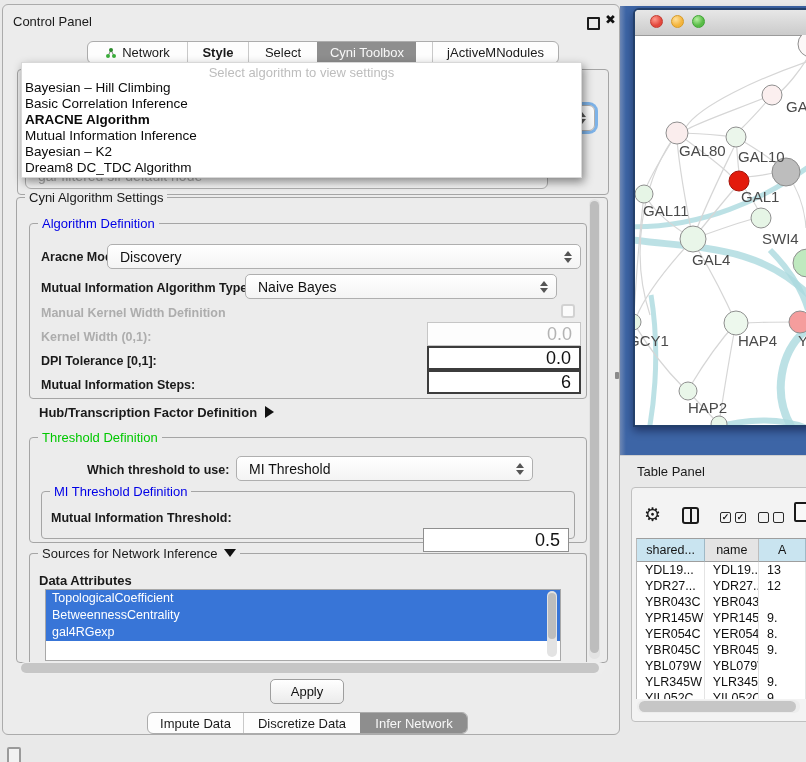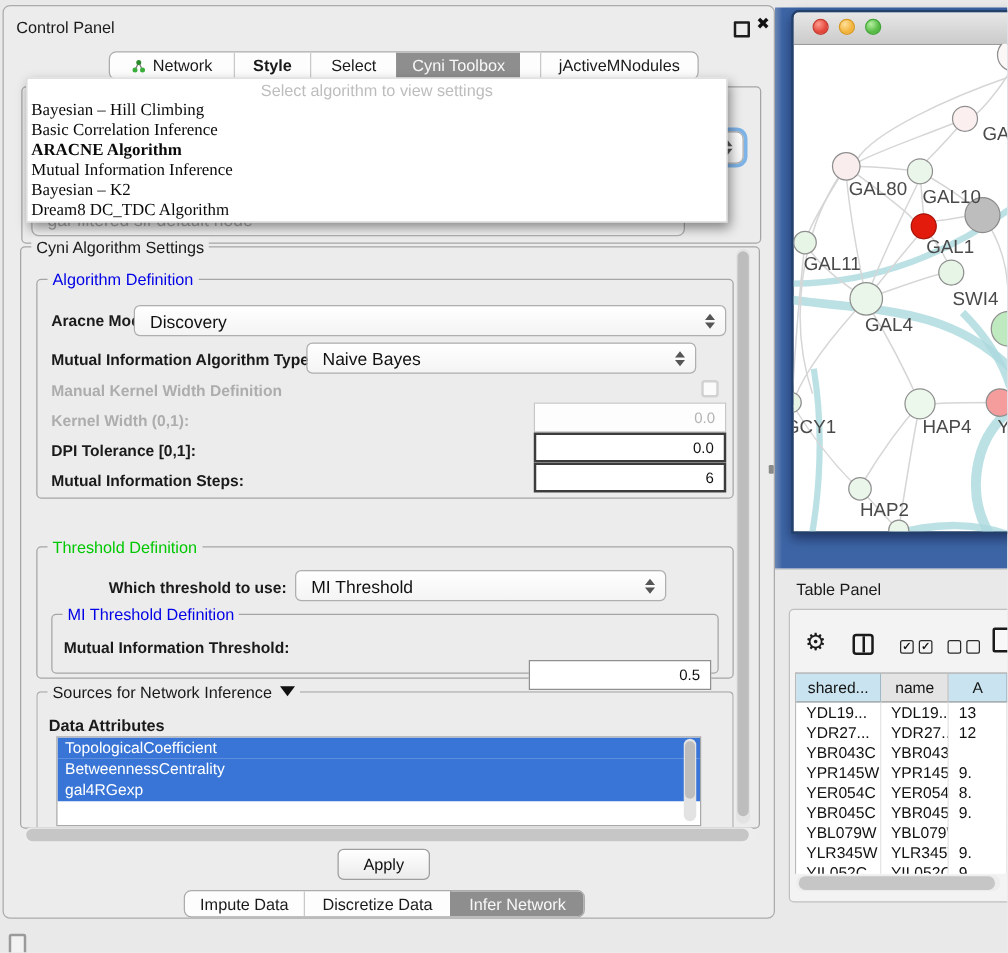--- a/index.html
+++ b/index.html
@@ -26,30 +26,30 @@
   .glabel.green{color:#00C800;}
   .blabel{font-size:12.5px;font-weight:bold;color:#1A1A1A;white-space:nowrap;}
   .gray{color:#ADADAD !important;}
 
   .combo{background:linear-gradient(#FFFFFF,#F4F4F4);border:1px solid #AFAFAF;border-radius:5px;font-size:14px;color:#111;display:flex;align-items:center;padding-left:12px;box-sizing:border-box;}
   .stepper{position:absolute;right:8px;top:50%;transform:translateY(-50%);display:flex;flex-direction:column;gap:2px;}
   .stepper i{display:block;width:0;height:0;border-left:4px solid transparent;border-right:4px solid transparent;}
   .stepper .up{border-bottom:5px solid #555;}
   .stepper .dn{border-top:5px solid #555;}
 
-  .field{background:#FFFFFF;border:1px solid #B9B9B9;font-size:12px;color:#111;display:flex;align-items:center;justify-content:flex-end;padding-right:8px;box-sizing:border-box;}
+  .field{background:#FFFFFF;border:1px solid #B9B9B9;font-size:18px;color:#111;display:flex;align-items:center;justify-content:flex-end;padding-right:8px;box-sizing:border-box;}
   .field.darkb{border:2px solid #3C3C3C;}
   .field.disb{color:#B3B3B3;border:1px solid #C6C6C6;background:#FDFDFD;}
 
   .chk{width:14px;height:14px;border:2px solid #D2D2D2;border-radius:3px;background:#FBFBFB;box-sizing:border-box;}
 
   
   .popup{left:18px;top:57px;width:561px;height:116px;background:#FFFFFF;box-shadow:2px 4px 9px rgba(0,0,0,.45);border:1px solid #D8D8D8;box-sizing:border-box;}
   .popup .ph{display:block;text-align:center;color:#BDBDBD;font-size:13px;padding-top:2px;}
-  .popup .item{font-size:13.5px;color:#0A0A0A;line-height:16px;padding-left:3px;white-space:nowrap;font-family:Liberation Serif, serif;}
+  .popup .item{font-size:13.5px;color:#0A0A0A;line-height:16px;padding-left:3px;white-space:nowrap;}
   .popup .item.bold{font-weight:bold;}
 
   .scroll-v{background:#E3E3E3;border-radius:6px;}
   .thumb-v{position:absolute;left:1px;right:1px;background:#BDBDBD;border-radius:6px;}
   .scroll-h{background:#EDEDED;border-radius:6px;}
   .thumb-h{position:absolute;top:1px;bottom:1px;background:#C6C6C6;border-radius:6px;}
 
   .attr-list{background:#FFFFFF;border:1px solid #A8A8A8;box-sizing:border-box;overflow:hidden;}
   .attr-item{height:17px;line-height:17px;background:#3875D7;color:#FFFFFF;font-size:12.5px;padding-left:6px;white-space:nowrap;}
 
@@ -180,20 +180,23 @@
     </div>
     <div class="abs blabel" style="left:38px;top:349px;">DPI Tolerance [0,1]:</div>
     <div class="abs field darkb" style="left:424px;top:341px;width:154px;height:24px;">
       <span>0.0</span>
     </div>
     <div class="abs blabel" style="left:38px;top:373px;">Mutual Information Steps:</div>
     <div class="abs field darkb" style="left:424px;top:365px;width:154px;height:24px;">
       <span>6</span>
     </div>
 
+    <div class="abs blabel" style="left:36px;top:400px;font-size:13px;">
+      <span>Hub/Transcription Factor Definition</span><span class="tri-right"></span>
+    </div>
 
     <div class="abs gbox" style="left:26px;top:432px;width:556px;height:104px;">
       <span class="glabel green">Threshold Definition</span>
     </div>
     <div class="abs blabel" style="left:84px;top:458px;">Which threshold to use:</div>
     <div class="abs combo" style="left:233px;top:451px;width:297px;height:25px;align-items:center;">
       <span>MI Threshold</span>
       <span class="stepper">
           <i class="up"></i>
           <i class="dn"></i>

